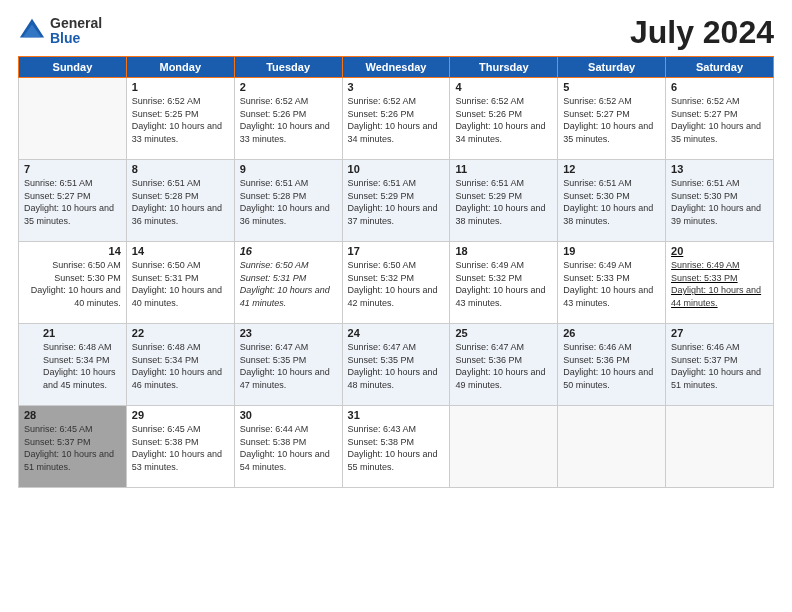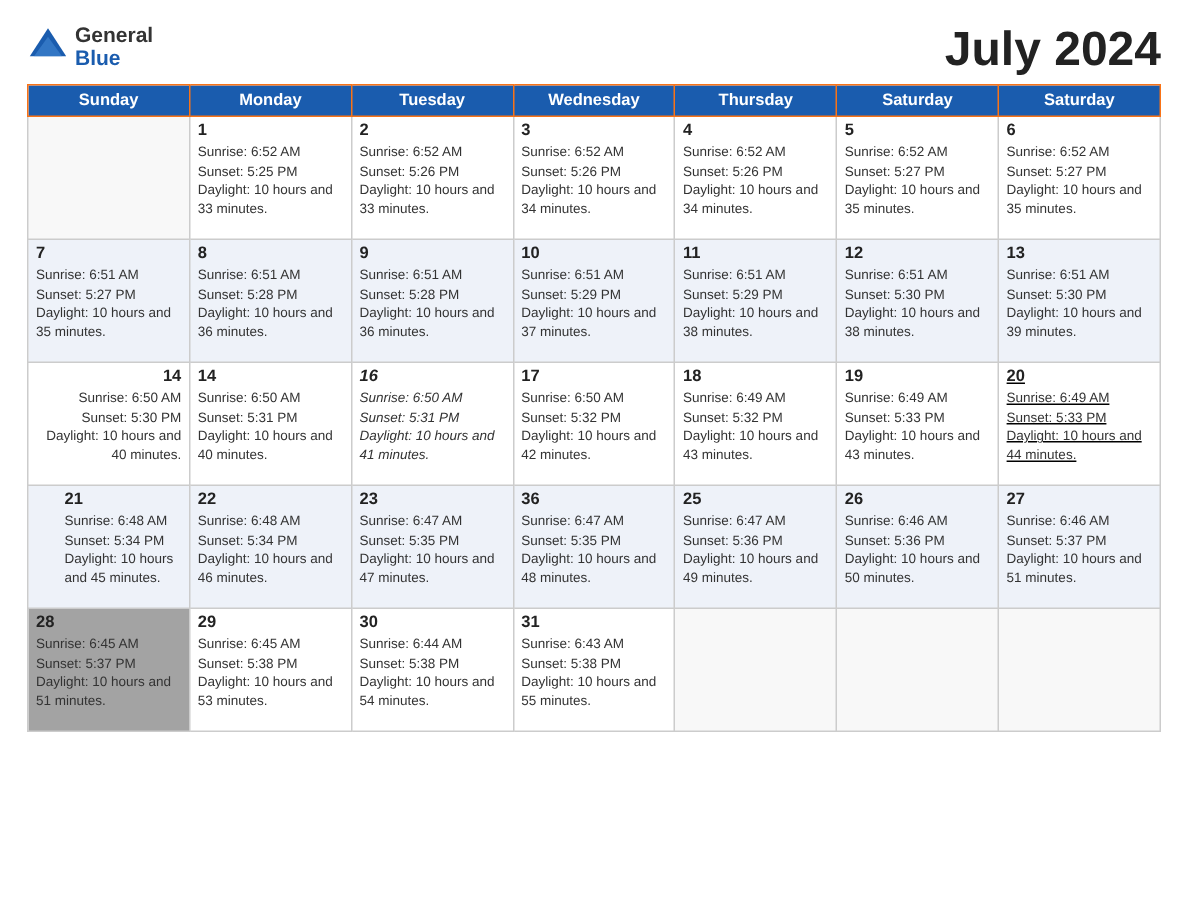--- a/index.html
+++ b/index.html
@@ -263,21 +263,21 @@
 Sunset: 5:34 PM
 Daylight: 10 hours and 46 minutes.</div>
           </td>
           <td style="background: rgb(238, 242, 249);">
             <div class="day-number">23</div>
             <div class="day-info" style="white-space: pre-line;">Sunrise: 6:47 AM
 Sunset: 5:35 PM
 Daylight: 10 hours and 47 minutes.</div>
           </td>
           <td style="background: rgb(238, 242, 249);">
-            <div class="day-number">36</div>
+            <div class="day-number">24</div>
             <div class="day-info" style="white-space: pre-line;">Sunrise: 6:47 AM
 Sunset: 5:35 PM
 Daylight: 10 hours and 48 minutes.</div>
           </td>
           <td style="background: rgb(238, 242, 249);">
             <div class="day-number">25</div>
             <div class="day-info" style="white-space: pre-line;">Sunrise: 6:47 AM
 Sunset: 5:36 PM
 Daylight: 10 hours and 49 minutes.</div>
           </td>

